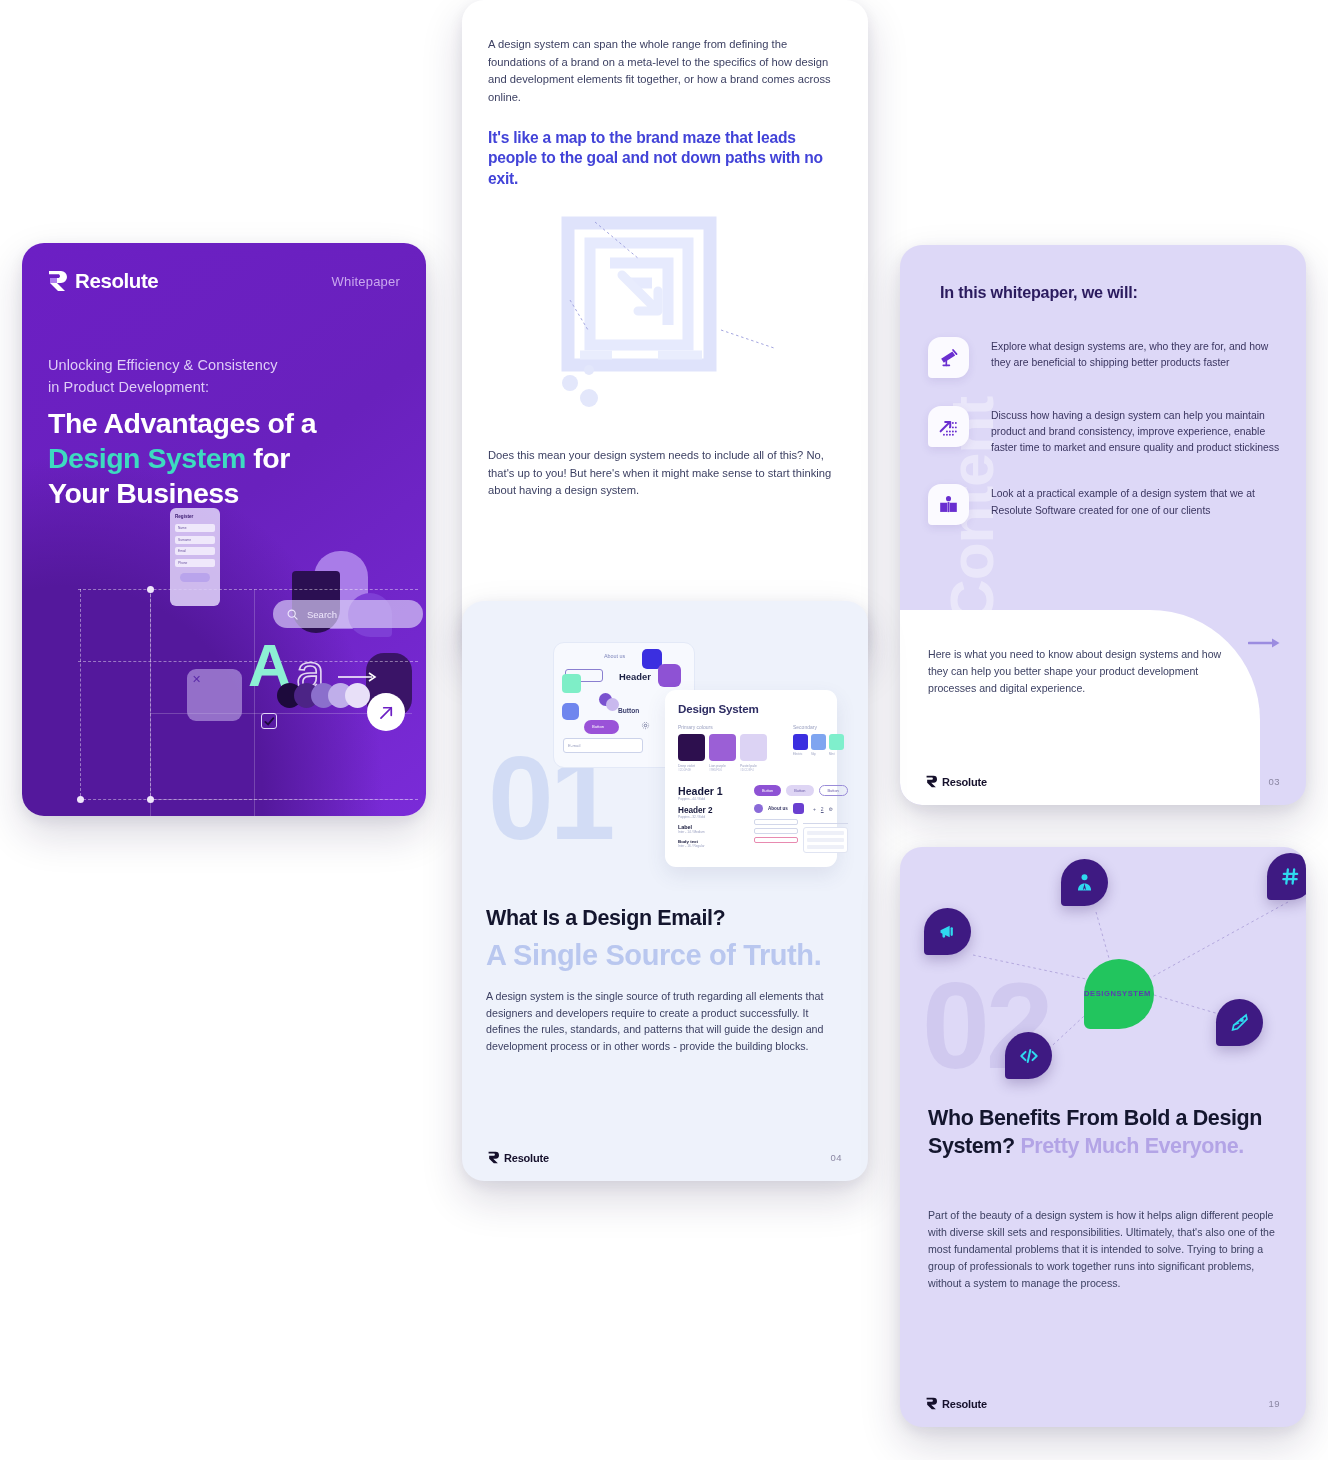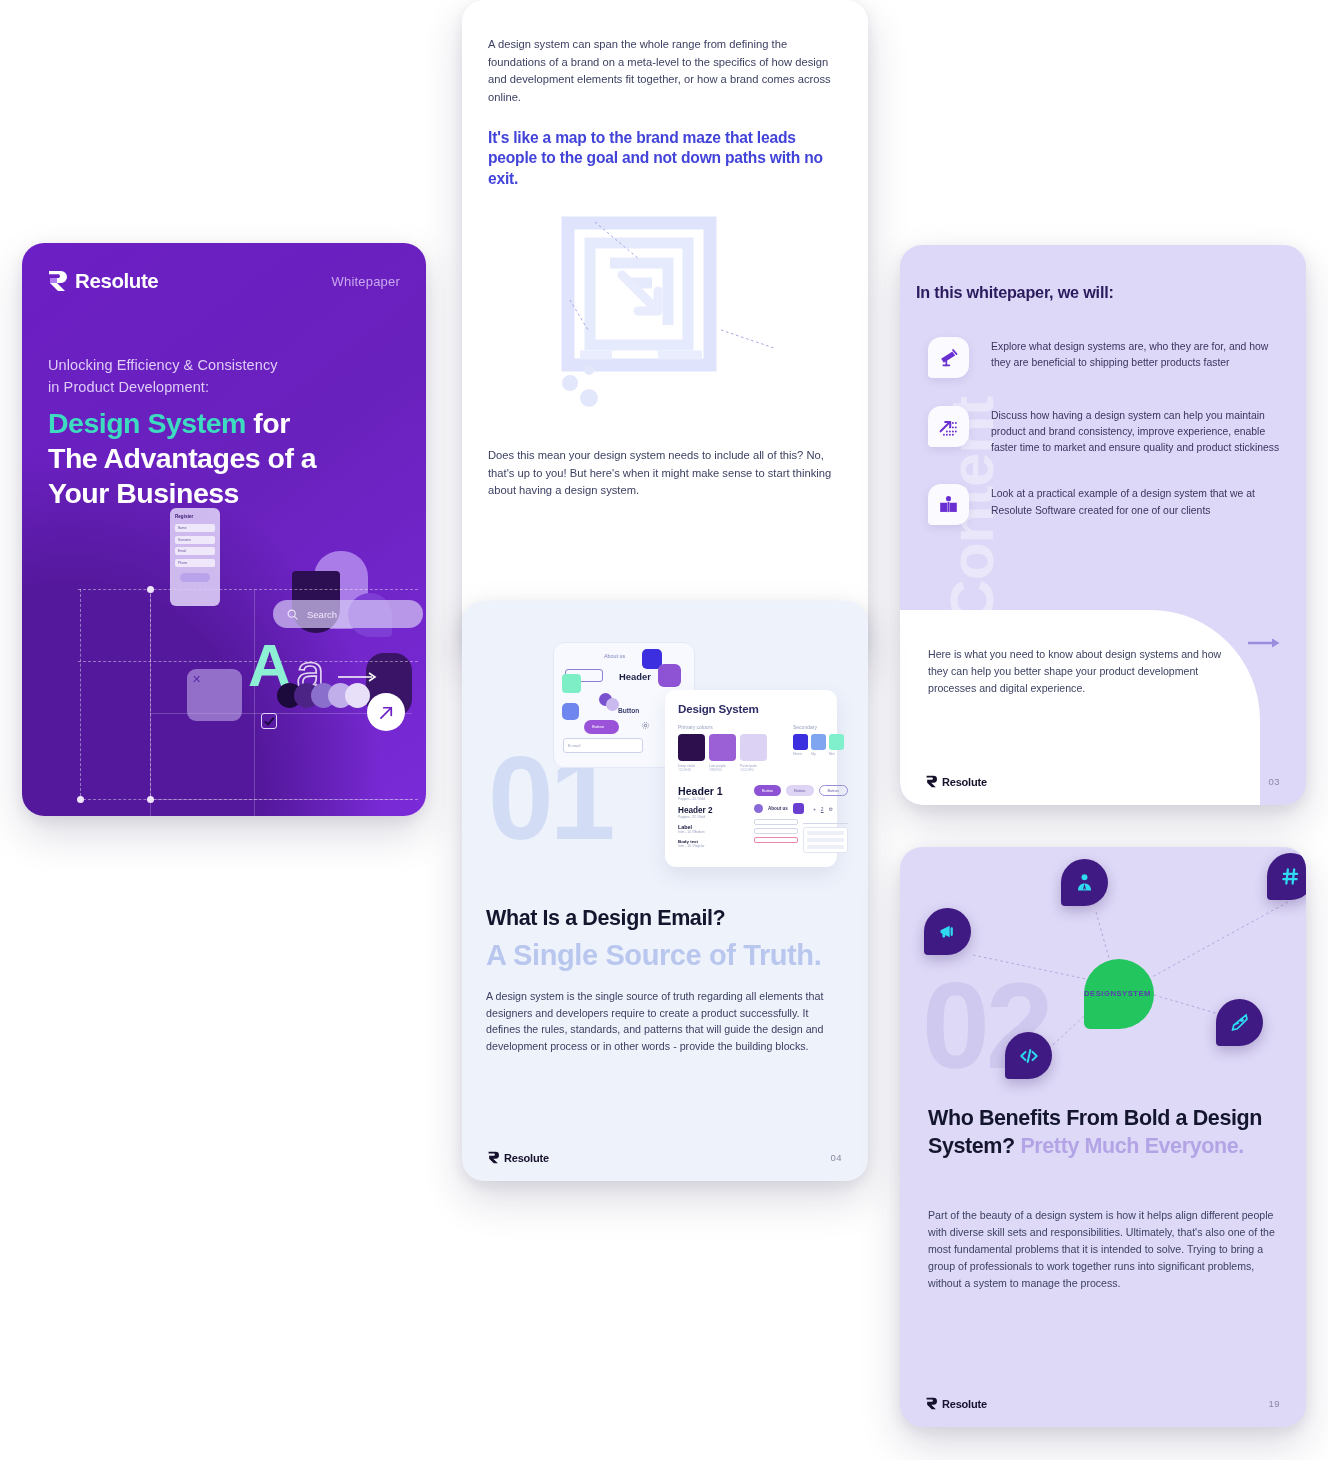--- a/index.html
+++ b/index.html
@@ -111,21 +111,21 @@
   .p07-foot {
     position: absolute; left: 26px; right: 34px; top: 447px;
     font-size: 11.2px; line-height: 1.58; color: #3d4163;
   }
   .maze-wrap { position: absolute; left: 0; top: 205px; width: 406px; height: 230px; }
   .dotlet { position: absolute; border-radius: 50%; background: #e3e7fb; }
 
   
   #page03 { left: 900px; top: 245px; width: 406px; height: 560px; background: #ddd8f7; }
   .p03-title {
-    position: absolute; left: 16px; top: 38px;
+    position: absolute; left: 40px; top: 38px;
     font-size: 16.2px; font-weight: 700; color: #2b1b5e; letter-spacing: -0.2px;
   }
   .watermark-content {
     position: absolute; left: -42px; top: 230px;
     font-size: 62px; font-weight: 700; color: rgba(255,255,255,0.40);
     transform: rotate(-90deg); transform-origin: center; letter-spacing: -1px;
     white-space: nowrap;
   }
   .p03-list { position: absolute; left: 28px; top: 92px; right: 24px; }
   .p03-item { display: flex; gap: 22px; margin-bottom: 28px; align-items: flex-start; }
@@ -211,24 +211,24 @@
       </div>
       <span class="whitepaper-tag">Whitepaper</span>
     </div>
 
     <div class="cover-kicker">
       <div>Unlocking Efficiency &amp; Consistency</div>
       <div>in Product Development:</div>
     </div>
 
     <div class="cover-title">
+      <div>The Advantages of a</div>
       <div>
         <span class="accent">Design System</span><span> for</span>
       </div>
-      <div>The Advantages of a</div>
       <div>Your Business</div>
     </div>
 
     <div class="illus">
       <div class="blob" style="left:292px;top:8px;width:54px;height:78px;background:#a97ce8;border-radius:26px 26px 8px 8px;"></div>
       <div class="blob" style="left:270px;top:28px;width:48px;height:62px;background:#2b0f52;border-radius:4px 4px 24px 24px;"></div>
       <div class="blob" style="left:326px;top:50px;width:44px;height:44px;background:#7e3ed6;border-radius:22px 22px 4px 22px;"></div>
       <div class="blob" style="left:344px;top:110px;width:46px;height:64px;background:#3a1467;border-radius:18px;"></div>
 
       <div class="grid-line" style="left:128px;top:46px;width:1px;height:240px;"></div>

